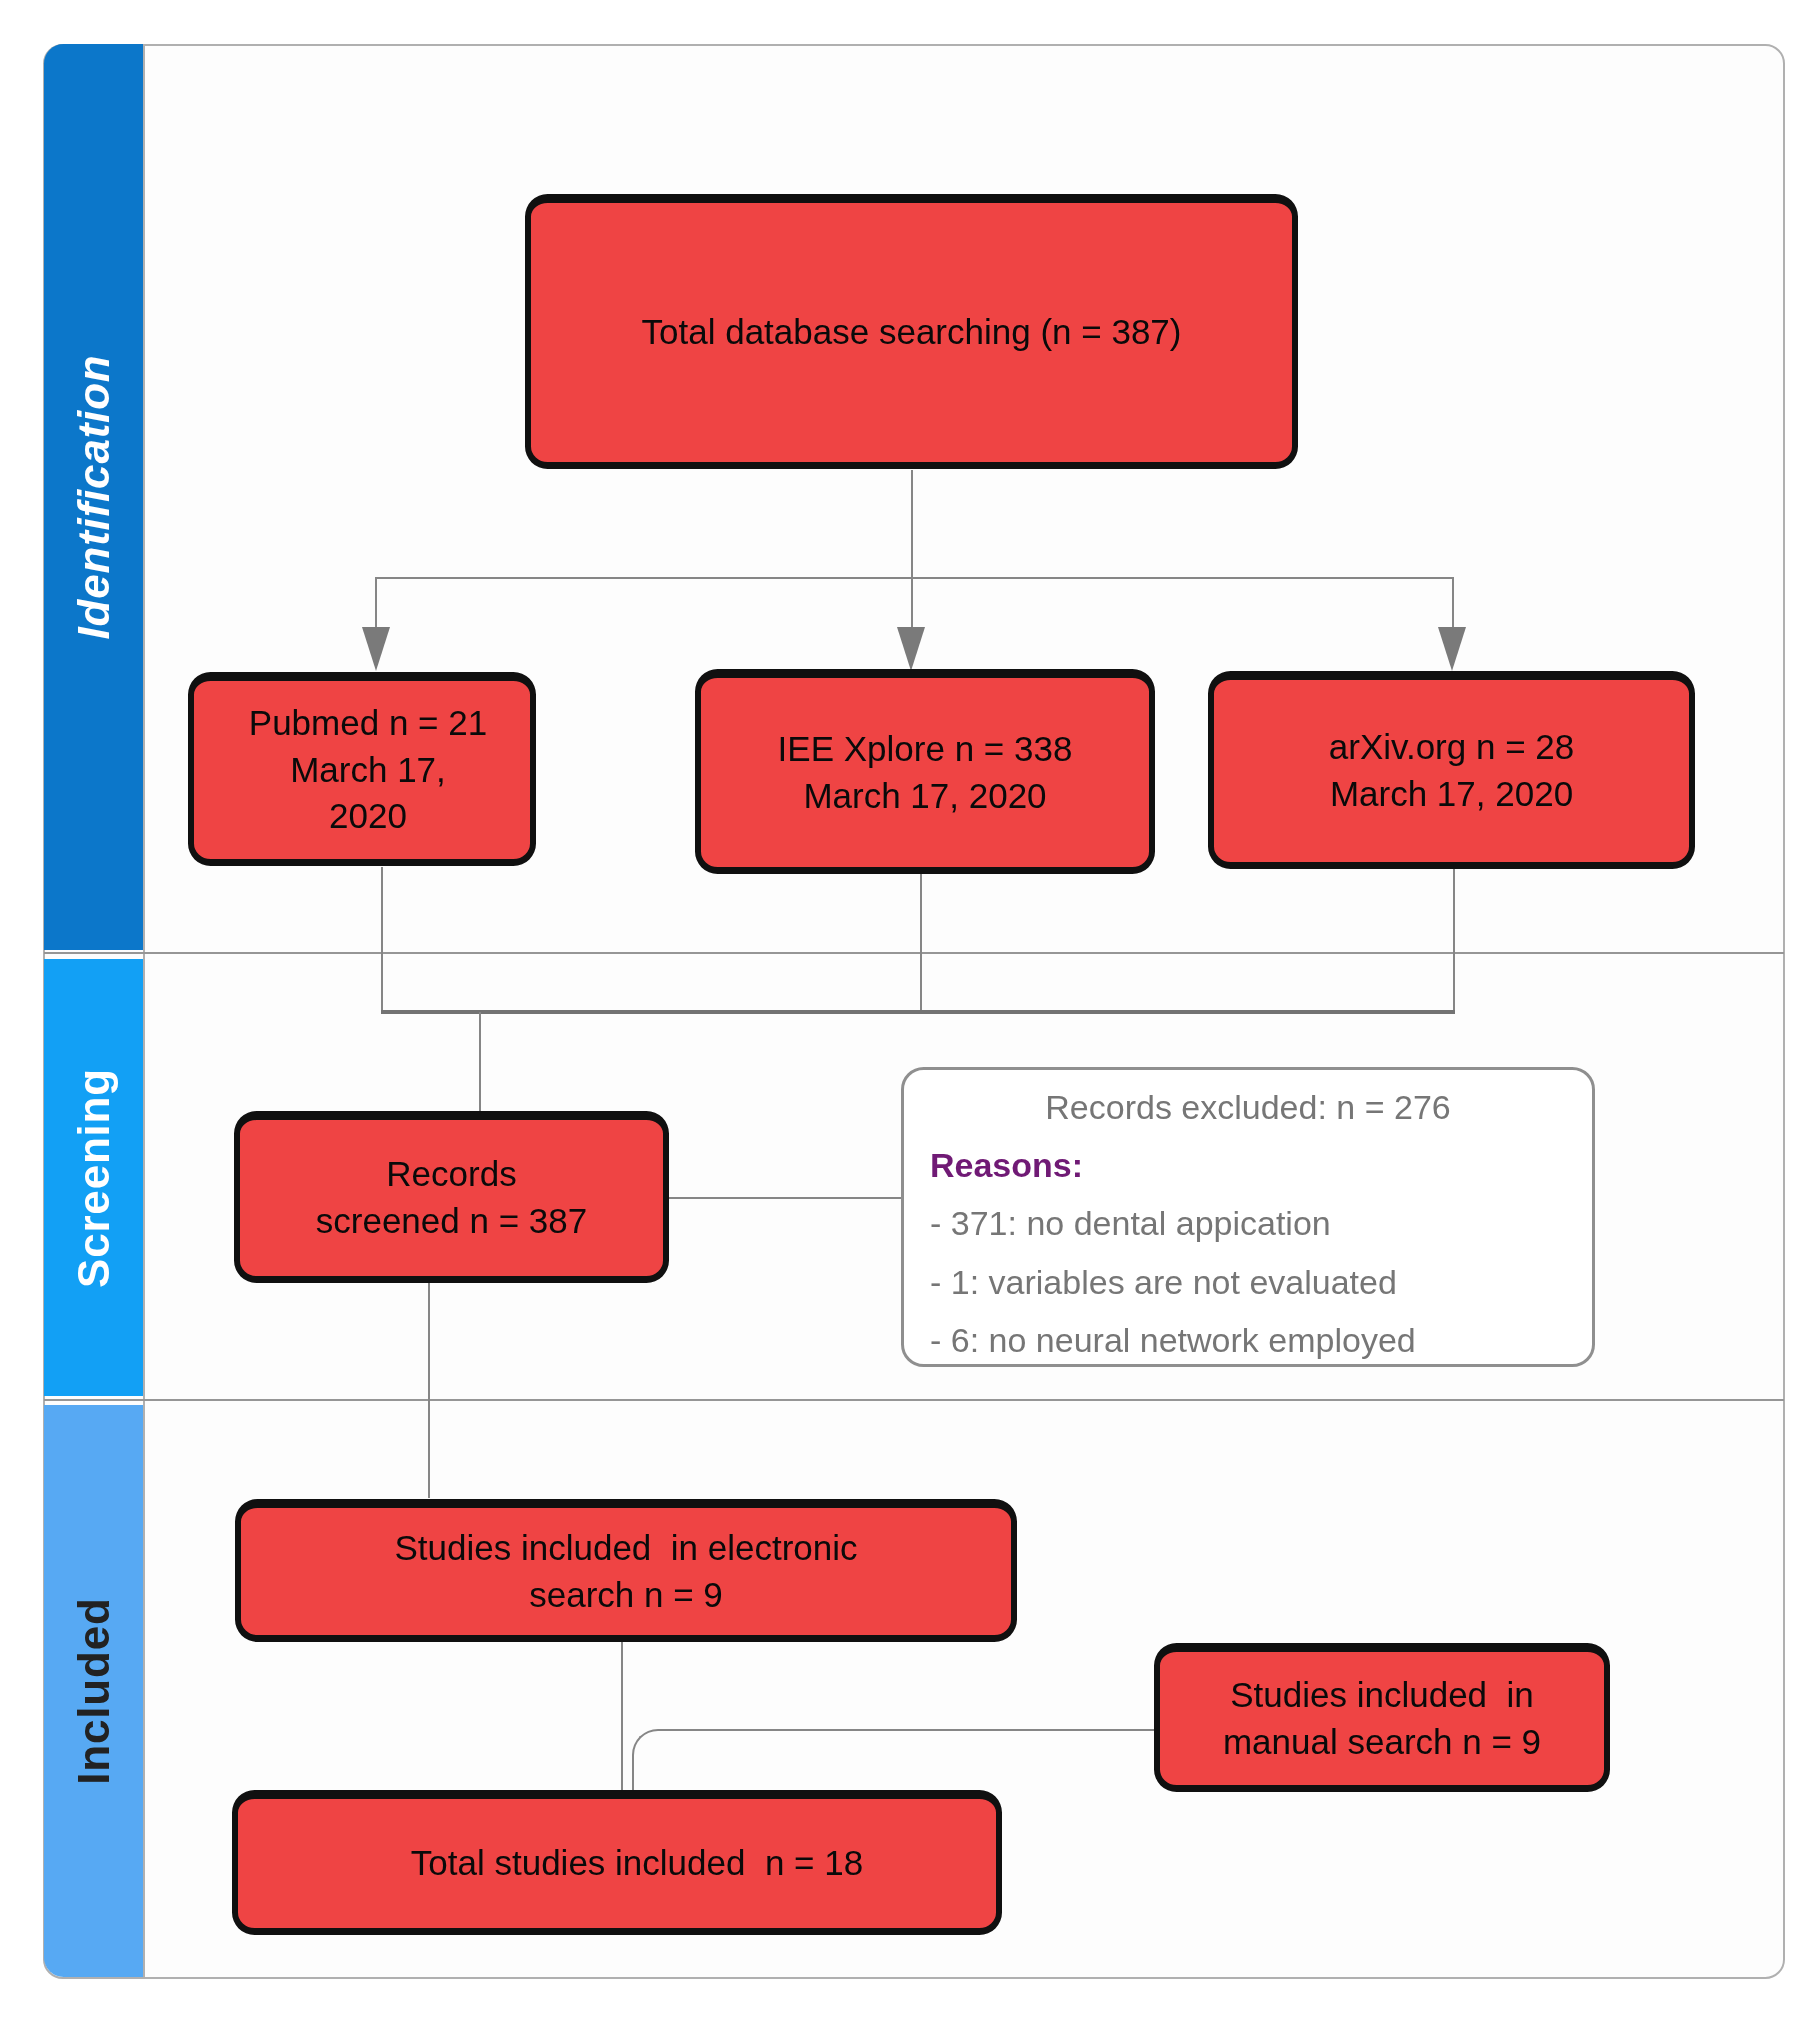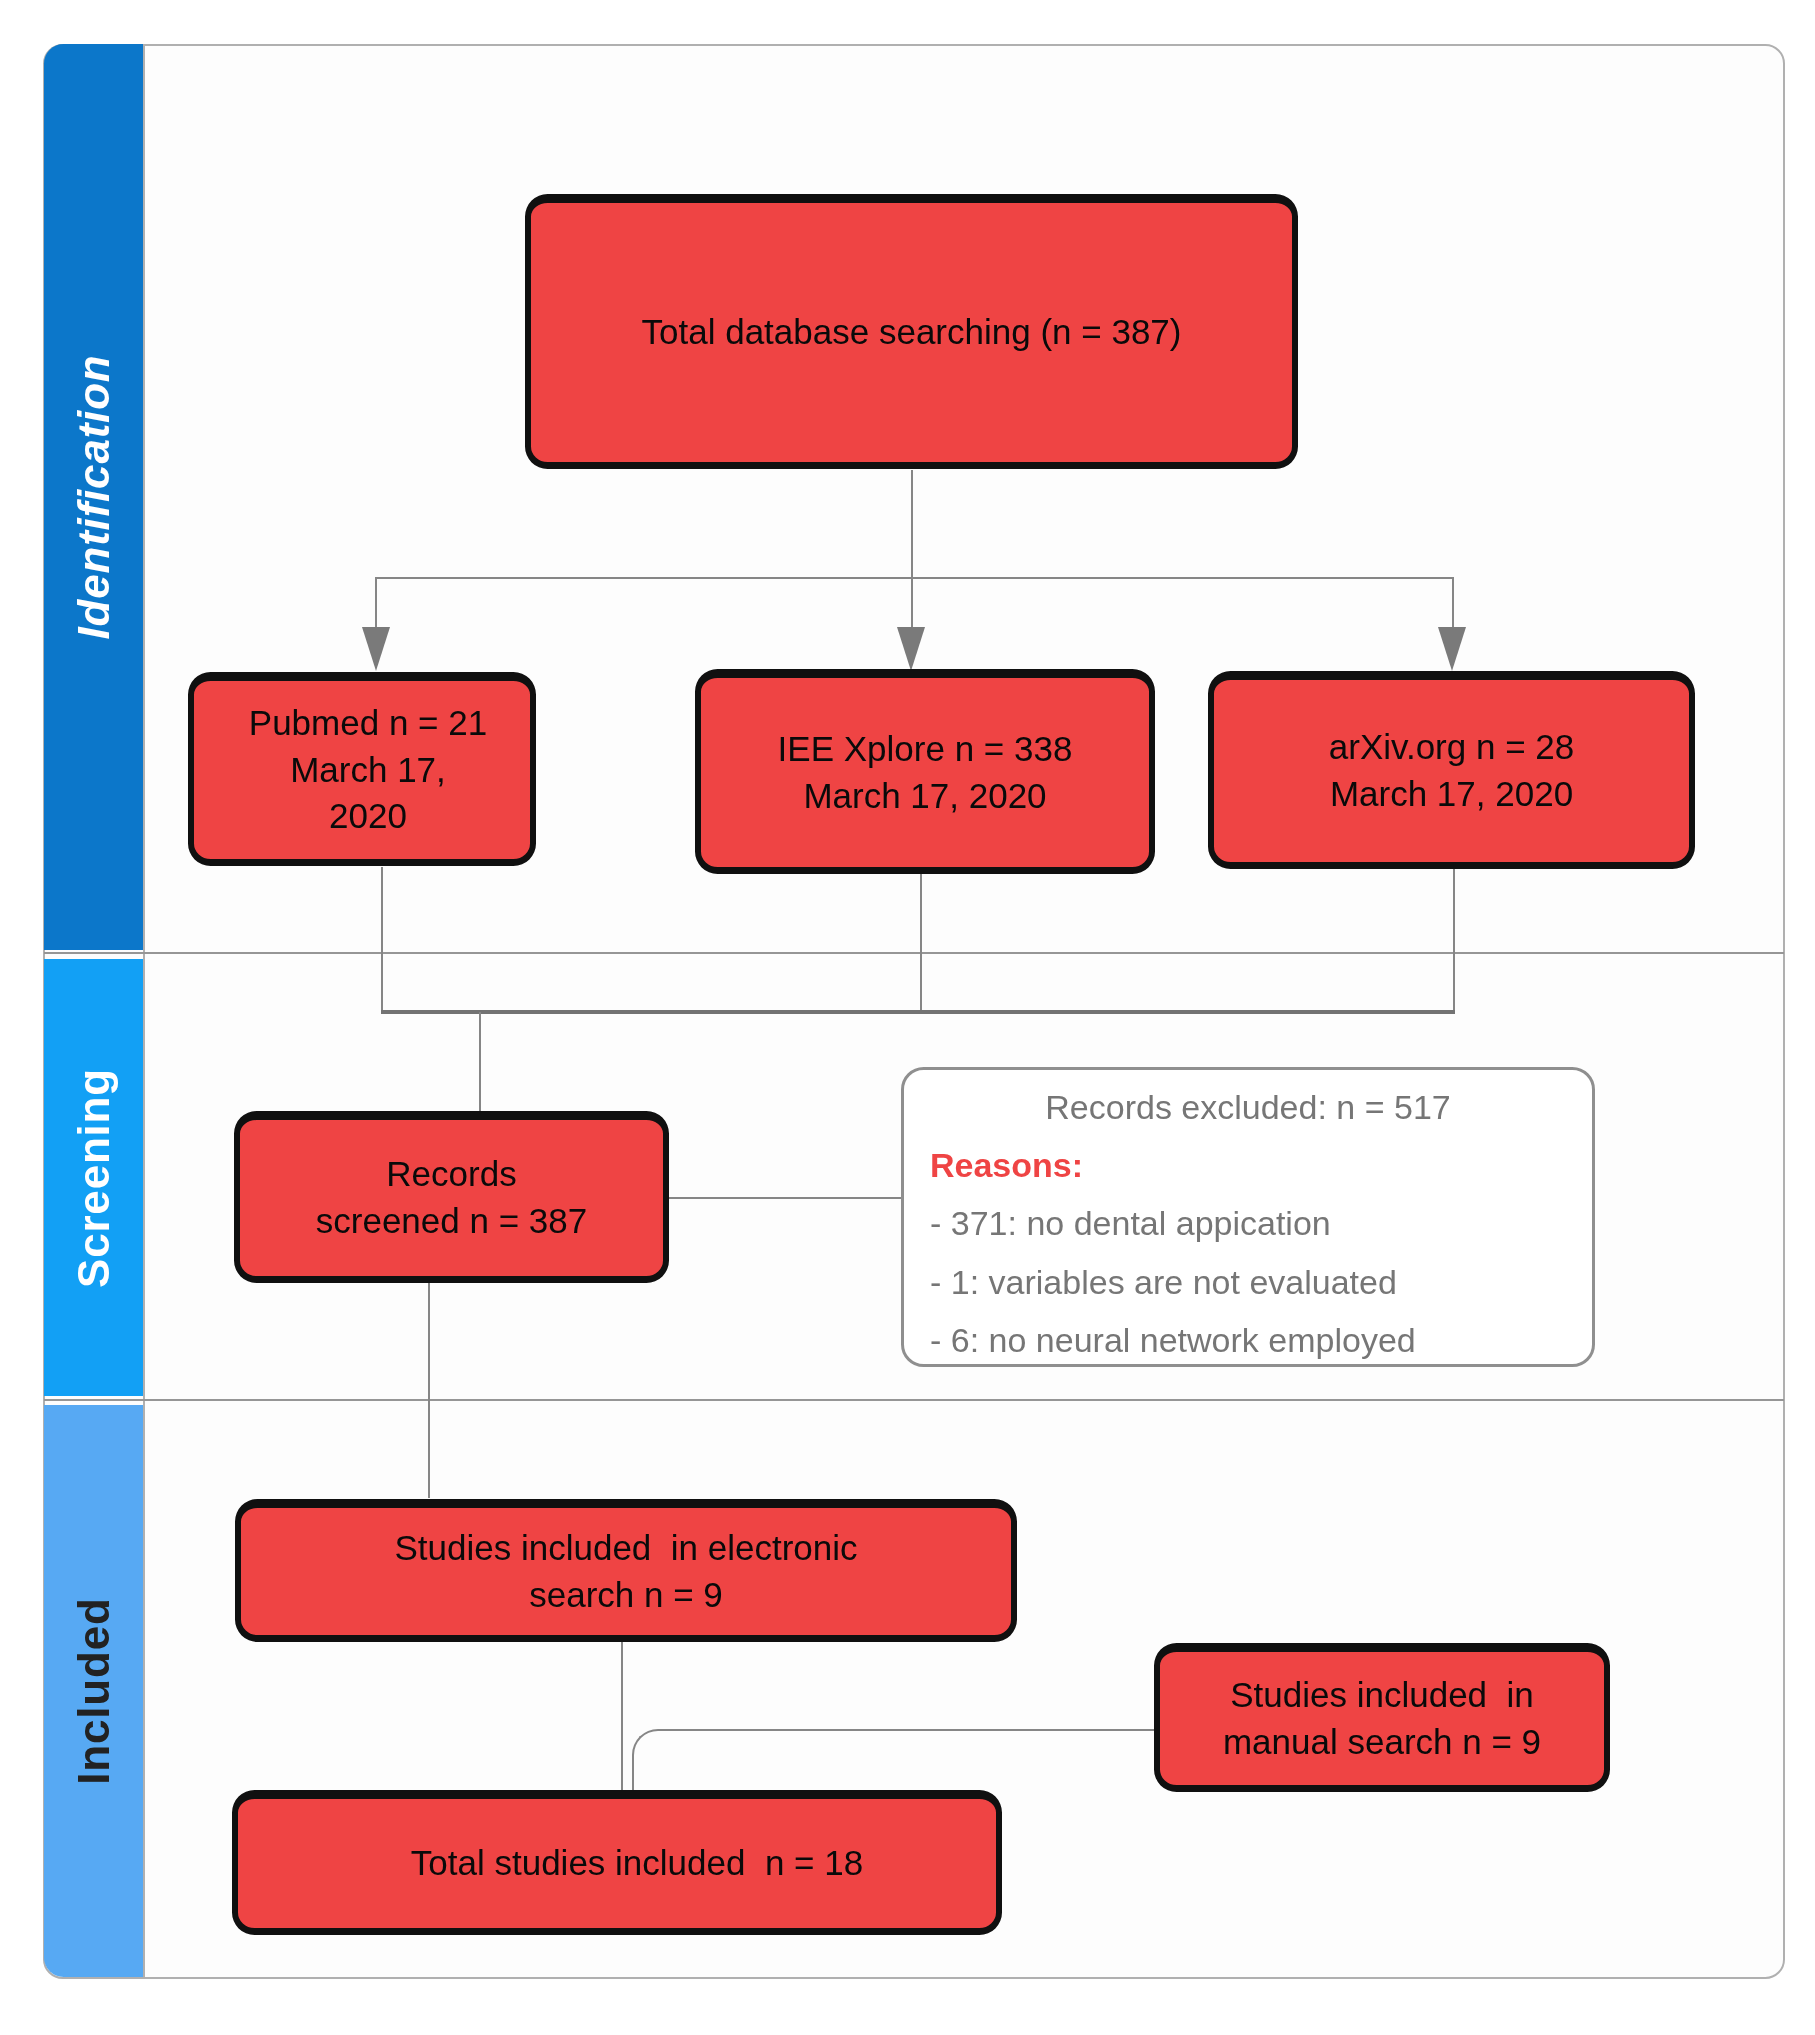--- a/index.html
+++ b/index.html
@@ -37,21 +37,21 @@
   .box-records{left:234px;top:1111px;width:435px;height:172px;}
   .box-electronic{left:235px;top:1499px;width:782px;height:143px;}
   .box-manual{left:1154px;top:1643px;width:456px;height:149px;}
   .box-total-included{left:232px;top:1790px;width:770px;height:145px;padding-left:40px;}
 
   
   .box-excluded{position:absolute;left:901px;top:1067px;width:694px;height:300px;background:#ffffff;
        border:3px solid #8f8f8f;border-radius:22.6px;box-sizing:border-box;color:#767676;font-size:34px;
        line-height:1.72;padding:7.5px 26px;z-index:2;}
   .box-excluded .excl-title{text-align:center;}
-  .box-excluded .excl-reasons-label{font-weight:bold;color:#ef4444;}
+  .box-excluded .excl-reasons-label{font-weight:bold;color:#701a75;}
   .box-excluded .excl-reason{text-align:left;white-space:pre-wrap;}
 
   
   .line{position:absolute;background:#868686;z-index:1;}
   .collector{background:#737373;}
   .corner{position:absolute;border-top:2.3px solid #868686;border-left:2.3px solid #868686;
           border-top-left-radius:26px;box-sizing:border-box;z-index:1;}
   .arrowhead{position:absolute;width:0;height:0;border-left:14.3px solid transparent;
              border-right:14.3px solid transparent;border-top:44px solid #7a7a7a;z-index:1;}
 </style>
@@ -103,21 +103,21 @@
 March 17,
 2020</div>
   <div class="box box-iee">IEE Xplore n = 338
 March 17, 2020</div>
   <div class="box box-arxiv">arXiv.org n = 28
 March 17, 2020</div>
   <div class="box box-records">Records
 screened n = 387</div>
 
   <div class="box-excluded">
-    <div class="excl-title">Records excluded: n = 517</div>
+    <div class="excl-title">Records excluded: n = 276</div>
     <div class="excl-reasons-label">Reasons:</div>
     <div class="excl-reason">- 371: no dental appication</div>
     <div class="excl-reason">- 1: variables are not evaluated</div>
     <div class="excl-reason">- 6: no neural network employed</div>
   </div>
 
   <div class="box box-electronic">Studies included  in electronic
 search n = 9</div>
   <div class="box box-manual">Studies included  in
 manual search n = 9</div>

